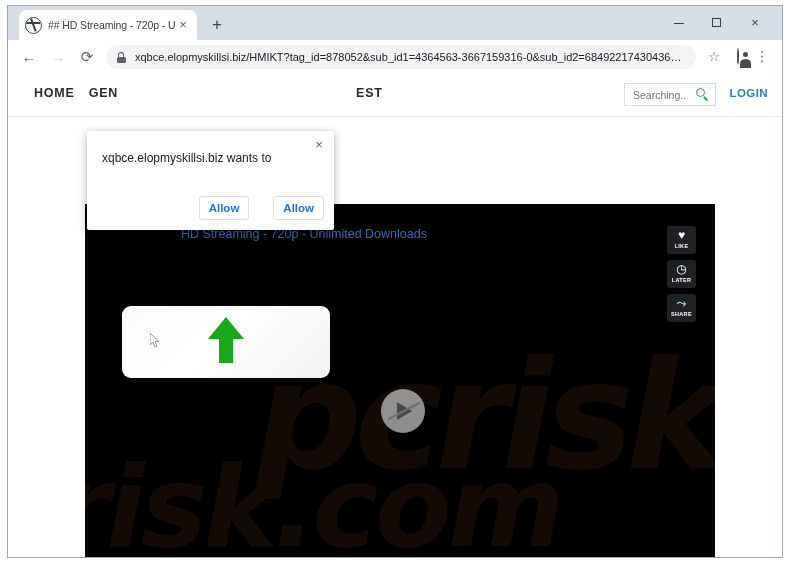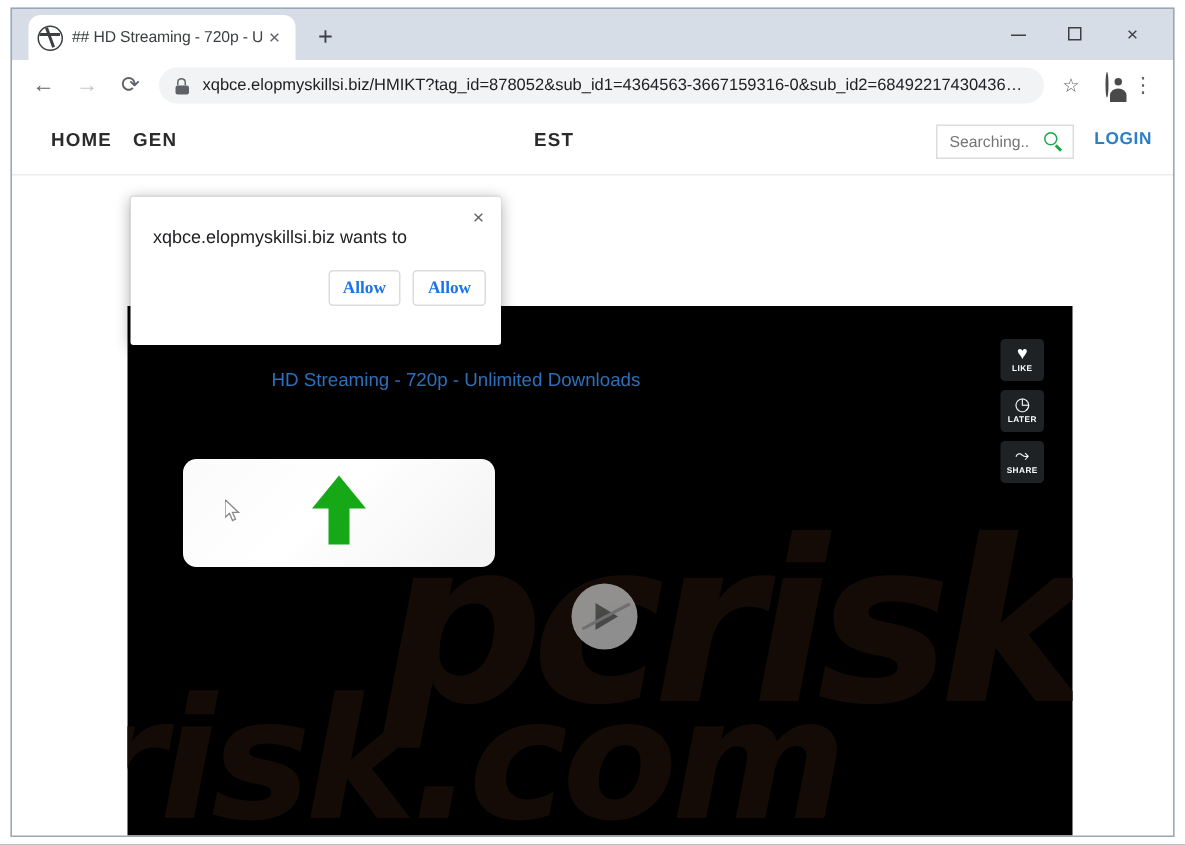--- a/index.html
+++ b/index.html
@@ -350,21 +350,20 @@
     text-shadow: 0 1px 1px #000;
     letter-spacing: -0.5px;
   }
 
   .video-title {
     position: absolute;
     left: 96px; top: 23px;
     font-size: 12.5px;
     color: #2d6fb8;
     white-space: nowrap;
-    margin-top: 19px;
   }
 
   
   .side-btns {
     position: absolute;
     right: 19px; top: 22px;
     width: 29px;
   }
   .side-btn {
     width: 29px; height: 28px;
@@ -504,24 +503,23 @@
     width: 5px; height: 3px;
     background: #5f6368;
     border-radius: 0 0 3px 3px;
   }
   .perm-label {
     font-size: 11px;
     color: #3c4043;
   }
   .perm-actions {
     position: absolute;
-    right: 10px; bottom: 26px;
+    right: 10px; bottom: 10px;
     display: flex;
-    gap: 8px;
-    font-family: Liberation Serif, serif;
+    gap: 24px;
   }
   .perm-btn {
     min-width: 48px;
     height: 24px;
     border: 1px solid #dadce0;
     border-radius: 3px;
     background: #fff;
     color: #1a73e8;
     font-size: 11.5px;
     font-weight: bold;

